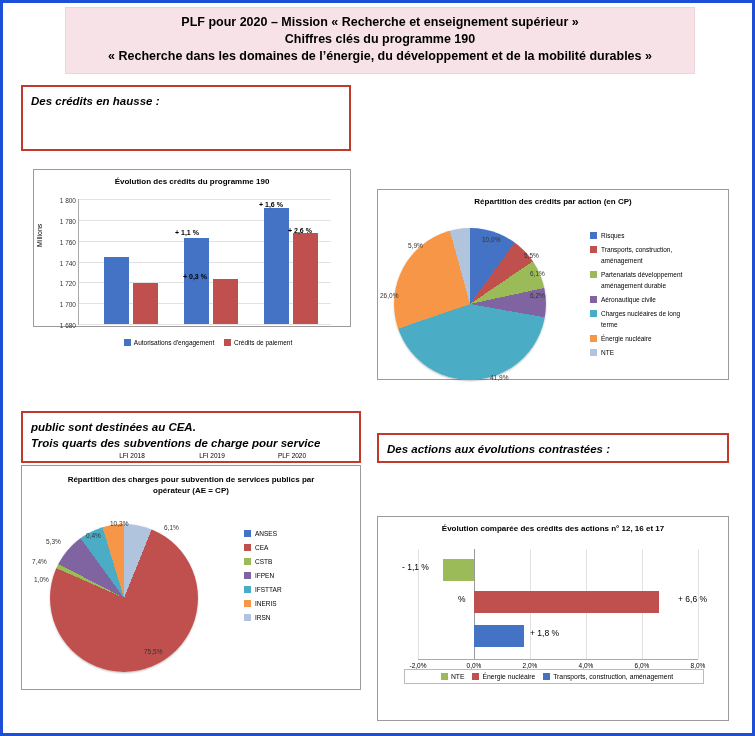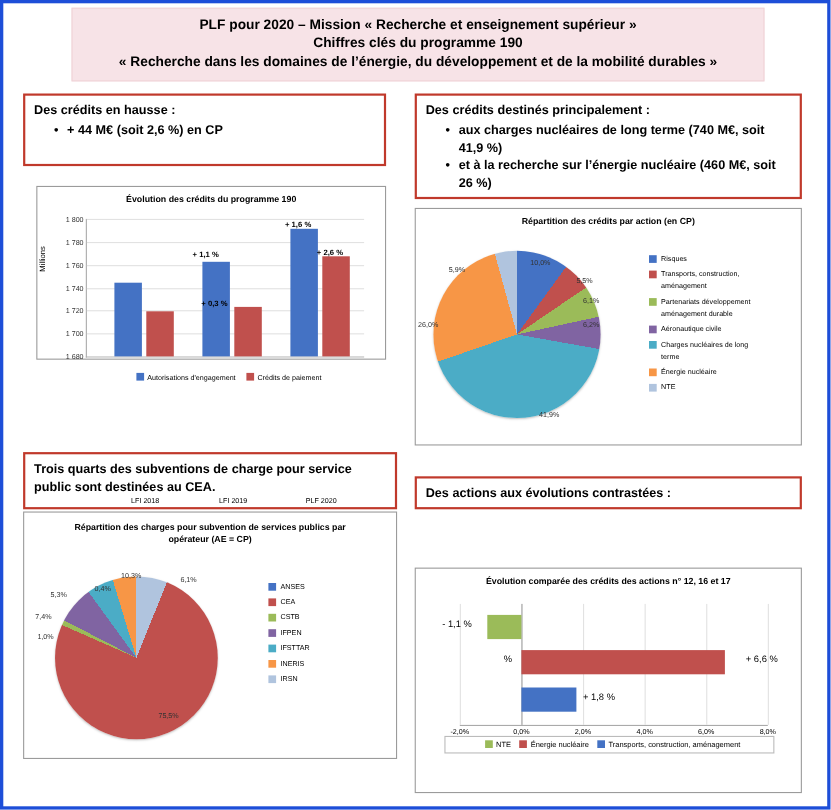--- a/index.html
+++ b/index.html
@@ -21,34 +21,34 @@
   }
   .header .l1{font-size:12.5px;font-weight:bold;line-height:17px;}
   .header .l2{font-size:12.5px;font-weight:bold;line-height:17px;}
   .header .l3{font-size:12.5px;font-weight:bold;line-height:17px;}
 
   
   .callout{
     position:absolute;border:2px solid #c0392b;background:#ffffff;
     box-sizing:border-box;padding:6px 8px;
   }
-  .callout .title{font-size:11.5px;font-weight:bold;line-height:16px;}
+  .callout .title{font-size:11.5px;font-weight:bold;line-height:16px;font-style:italic;}
   .callout ul{margin:2px 0 0 0;padding-left:18px;list-style:none;}
   .callout li{font-size:11.5px;font-weight:bold;line-height:16px;position:relative;padding-left:12px;}
   .callout li:before{content:"•";position:absolute;left:0;top:0;}
 
   #callout-hausse{left:18px;top:82px;width:330px;height:66px;}
   #callout-destines{left:374px;top:82px;width:352px;height:96px;}
   #callout-trois-quarts{left:18px;top:408px;width:340px;height:52px;}
   #callout-actions{left:374px;top:430px;width:352px;height:30px;}
 
   
   .panel{position:absolute;border:1px solid #9b9b9b;background:#fff;box-sizing:border-box;}
   #panel-bars{left:30px;top:166px;width:318px;height:158px;}
-  #panel-pie-action{left:374px;top:186px;width:352px;height:216px;}
+  #panel-pie-action{left:374px;top:186px;width:352px;height:191px;}
   #panel-pie-oper{left:18px;top:462px;width:340px;height:225px;}
   #panel-hbars{left:374px;top:466px;width:352px;height:205px;margin-top:47px;}
 
   .ctitle{font-size:8px;font-weight:bold;text-align:center;line-height:11px;padding-top:6px;}
 
   
   .vb-wrap{position:relative;width:100%;height:175px;}
   .vb-ylabel{
     position:absolute;left:2px;top:60px;font-size:7px;
     transform:rotate(-90deg);transform-origin:left top;white-space:nowrap;
@@ -93,35 +93,27 @@
 
   <div class="header">
     <div class="l1">PLF pour 2020 – Mission «  Recherche et enseignement supérieur »</div>
     <div class="l2">Chiffres clés du programme 190</div>
     <div class="l3">« Recherche dans les domaines de l’énergie, du développement et de la mobilité durables »</div>
   </div>
 
   <div class="callout" id="callout-hausse">
     <div class="title">Des crédits en hausse :</div>
     <ul>
-      <li>+ 44 M€ (soit 2,6 %) en CP</li>
     </ul>
   </div>
 
-  <div class="callout" id="callout-destines">
-    <div class="title">Des crédits destinés principalement :</div>
-    <ul>
-      <li>aux charges nucléaires de long terme (740 M€, soit 41,9 %)</li>
-      <li>et à la recherche sur l’énergie nucléaire (460 M€, soit 26 %)</li>
-    </ul>
-  </div>
 
   <div class="callout" id="callout-trois-quarts">
+    <div class="title">public sont destinées au CEA.</div>
     <div class="title">Trois quarts des subventions de charge pour service</div>
-    <div class="title">public sont destinées au CEA.</div>
   </div>
 
   <div class="callout" id="callout-actions">
     <div class="title">Des actions aux évolutions contrastées :</div>
   </div>
 
   <div class="panel" id="panel-bars">
     <div class="ctitle">Évolution des crédits du programme 190</div>
     <div class="vb-wrap">
       <div class="vb-ylabel">Millions</div>

